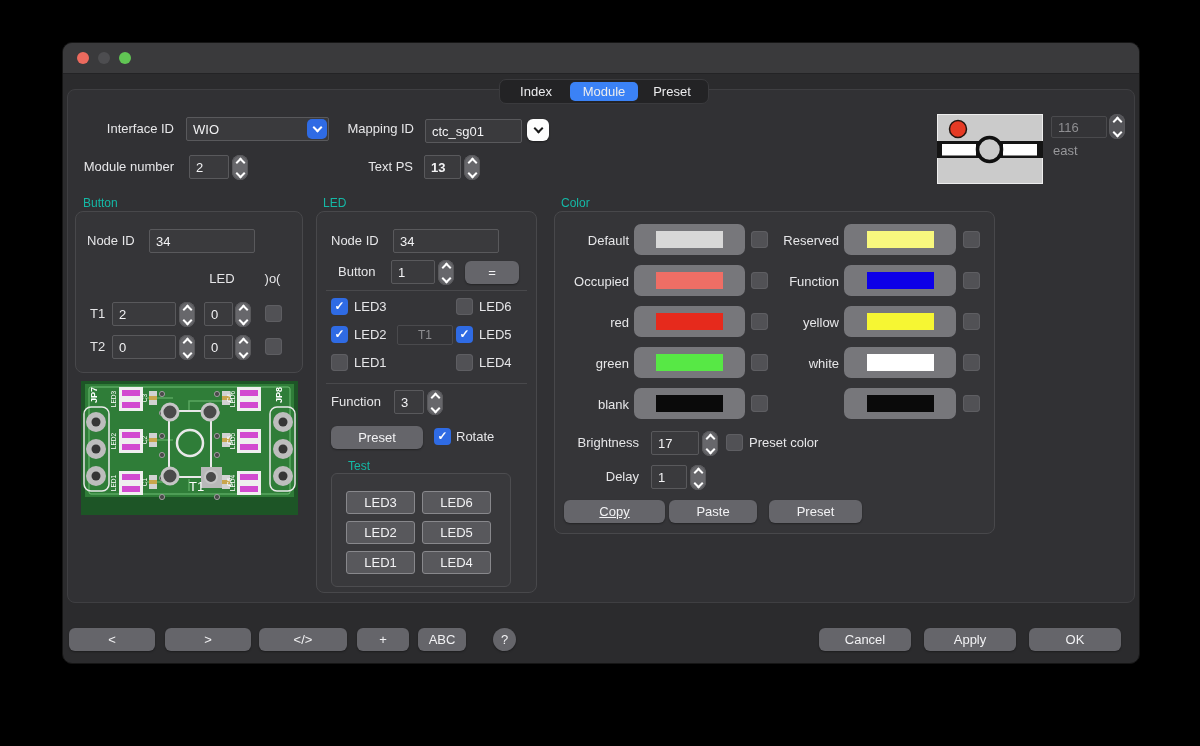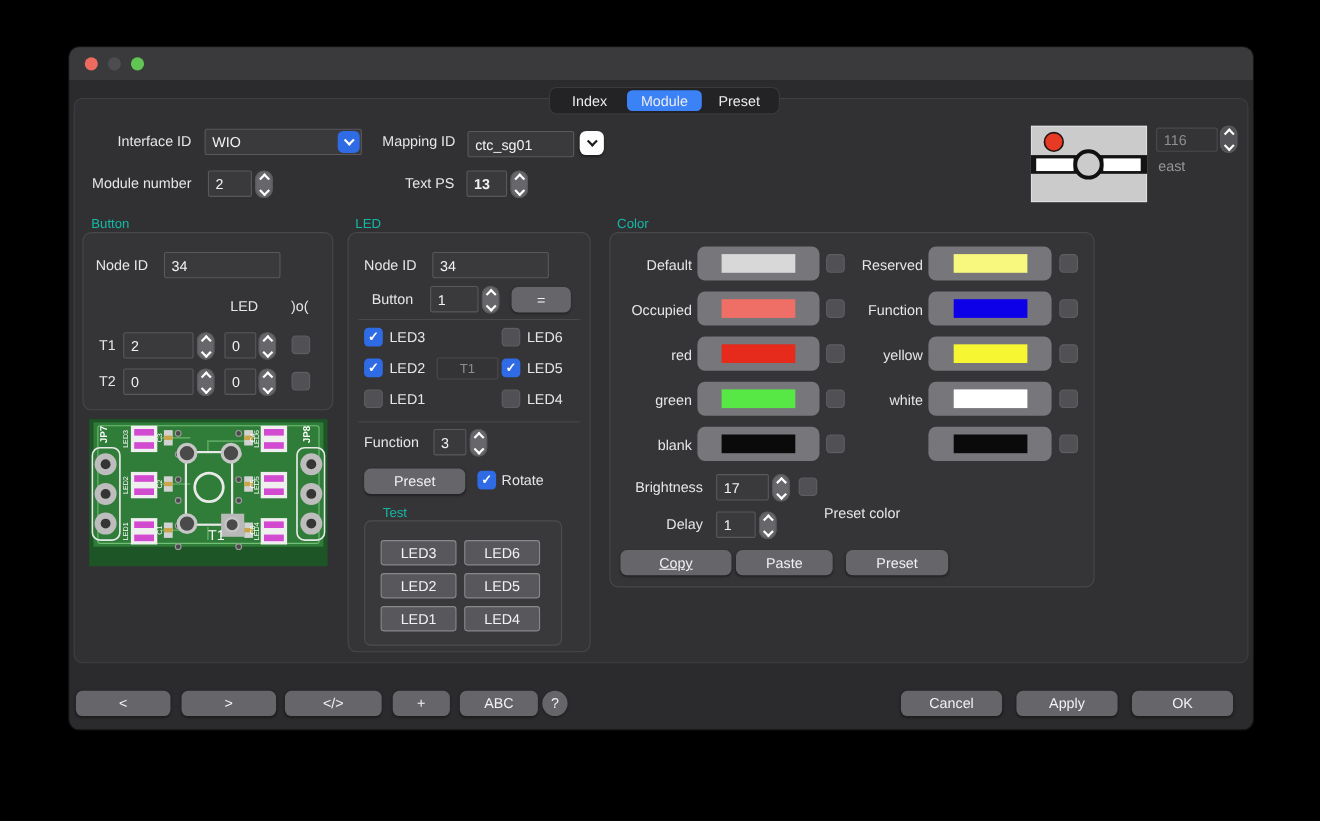--- a/index.html
+++ b/index.html
@@ -404,40 +404,40 @@
 
     <div class="lbl r" style="left:440px;top:392px;width:136px;">Brightness</div>
     <div class="field" style="left:588px;top:388px;width:48px;">
       <span>17</span>
     </div>
     <div class="stepper" style="left:639px;top:388px;">
         <i class="up"></i>
         <i class="dn"></i>
       </div>
     <span class="cb" style="left:663px;top:391px;" data-checked="false"></span>
-    <div class="lbl" style="left:686px;top:392px;margin-top:24px;">Preset color</div>
+    <div class="lbl" style="left:686px;top:392px;">Preset color</div>
 
     <div class="lbl r" style="left:440px;top:426px;width:136px;">Delay</div>
     <div class="field" style="left:588px;top:422px;width:36px;">
       <span>1</span>
     </div>
     <div class="stepper" style="left:627px;top:422px;">
         <i class="up"></i>
         <i class="dn"></i>
       </div>
 
     <div class="btn" style="left:501px;top:457px;width:101px;text-decoration:underline;">Copy</div>
     <div class="btn" style="left:606px;top:457px;width:88px;">Paste</div>
     <div class="btn" style="left:706px;top:457px;width:93px;">Preset</div>
 
     <div class="btn" style="left:6px;top:585px;width:86px;">&lt;</div>
     <div class="btn" style="left:102px;top:585px;width:86px;">&gt;</div>
     <div class="btn" style="left:196px;top:585px;width:88px;">&lt;/&gt;</div>
     <div class="btn" style="left:294px;top:585px;width:52px;">+</div>
-    <div class="btn" style="left:355px;top:585px;width:71px;">ABC</div>
+    <div class="btn" style="left:355px;top:585px;width:48px;">ABC</div>
     <div class="btn round" style="left:430px;top:585px;width:23px;height:23px;">?</div>
 
     <div class="btn" style="left:756px;top:585px;width:92px;">Cancel</div>
     <div class="btn" style="left:861px;top:585px;width:92px;">Apply</div>
     <div class="btn" style="left:966px;top:585px;width:92px;">OK</div>
 
   </div>
 </div>
 
 </body></html>

